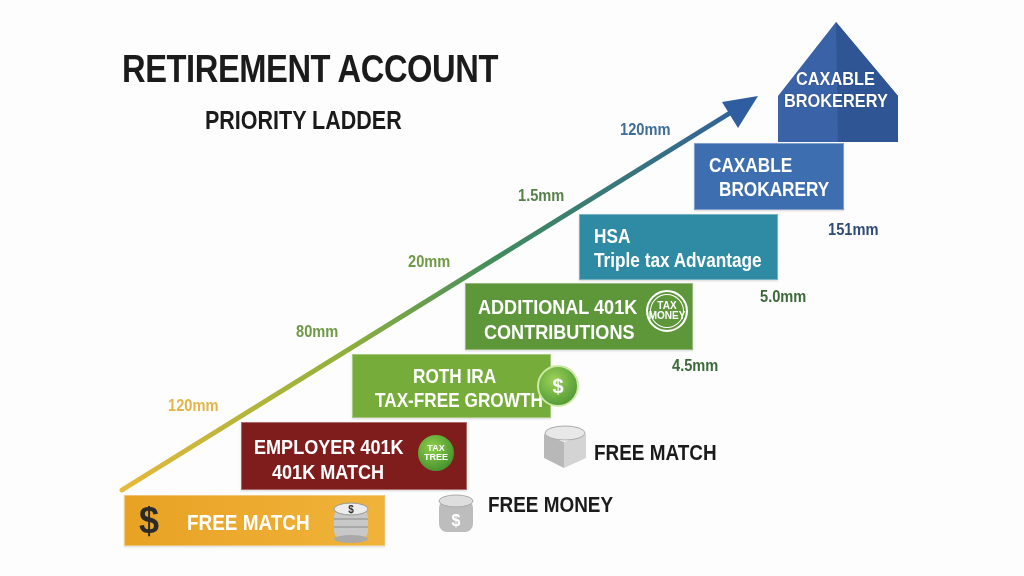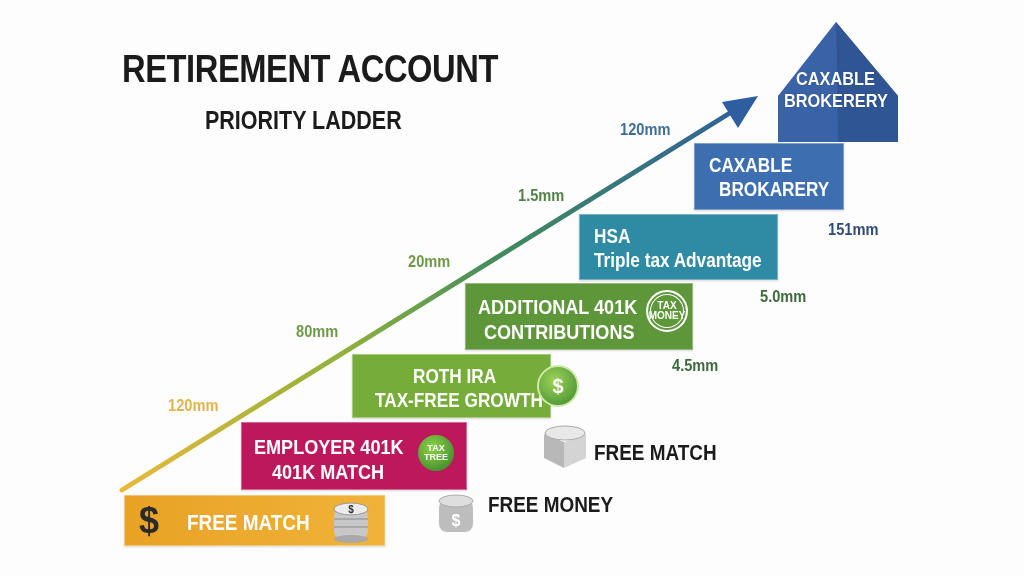--- a/index.html
+++ b/index.html
@@ -68,21 +68,21 @@
 </div>
 
 <div class="step" style="left:352px;top:354px;width:199px;height:64px;background:#76ad3a;padding-left:48px;">
   <div class="txt" style="left:60px;top:10px;font-size:20px;">ROTH IRA</div>
   <div class="txt" style="left:22px;top:34px;font-size:20px;">TAX-FREE GROWTH</div>
   <div class="badge" style="left:184px;top:10px;width:38px;height:38px;background:radial-gradient(circle at 40% 35%,#9dd25a,#3d8a2a);border:2px solid #cfe9a8;font-size:20px;">
     <span>$</span>
   </div>
 </div>
 
-<div class="step" style="left:241px;top:422px;width:226px;height:68px;background:#be185d;">
+<div class="step" style="left:241px;top:422px;width:226px;height:68px;background:#7f1d1d;">
   <div class="txt" style="left:12px;top:12px;font-size:21px;">EMPLOYER 401K</div>
   <div class="txt" style="left:30px;top:37px;font-size:21px;">401K MATCH</div>
   <div class="badge" style="left:176px;top:12px;width:36px;height:36px;background:radial-gradient(circle at 40% 35%,#8fd04a,#2f7e25);flex-direction:column;font-size:9px;">
     <span>TAX</span>
     <span>TREE</span>
   </div>
 </div>
 
 <div class="step" style="left:124px;top:495px;width:261px;height:51px;background:linear-gradient(90deg,#e8a224,#f0b33a);">
   <div class="abs" style="left:14px;top:4px;font-size:36px;color:#2a2a2a;font-weight:bold;">$</div>

